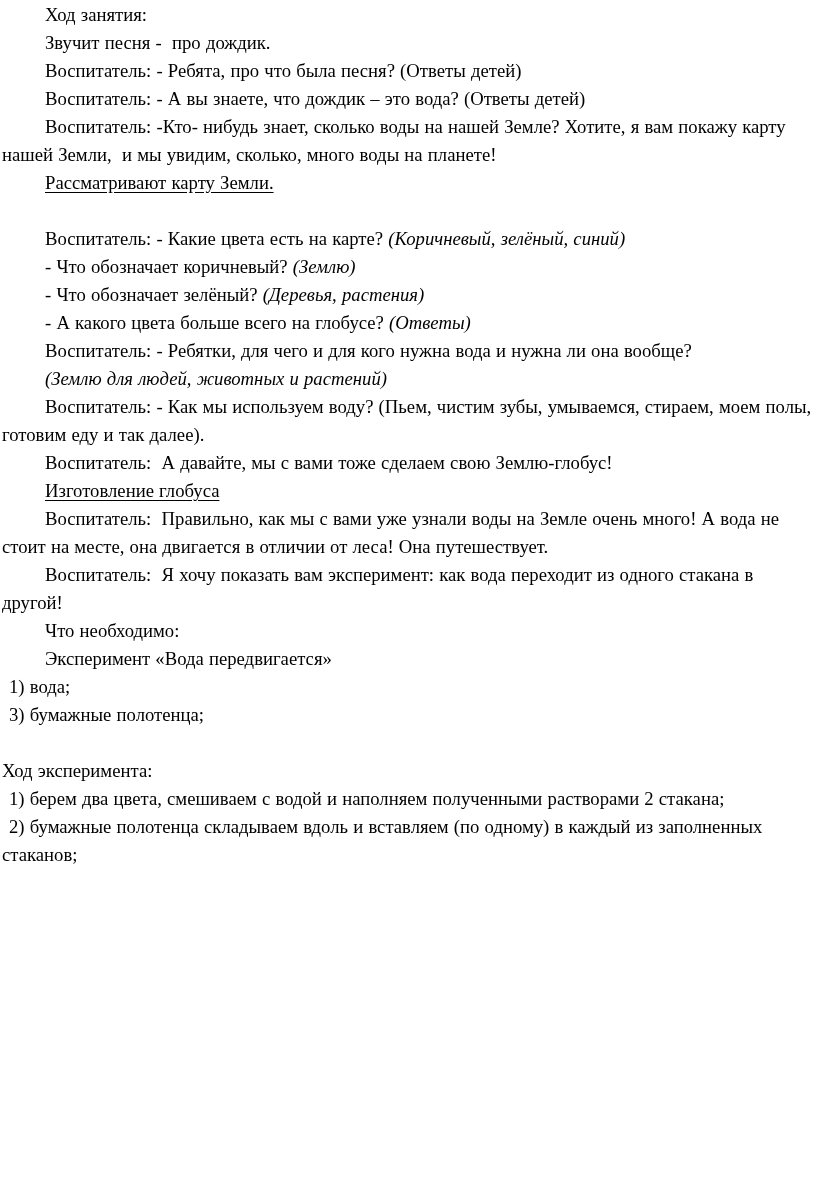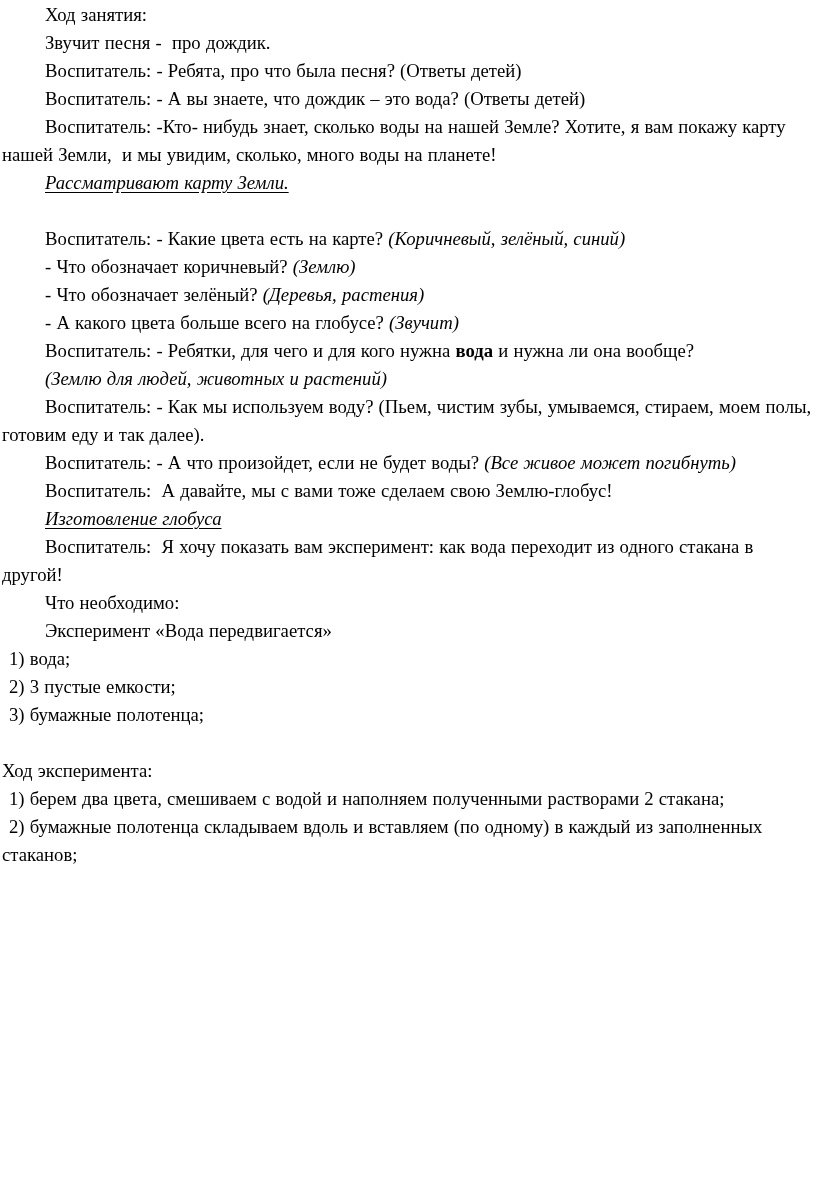--- a/index.html
+++ b/index.html
@@ -22,50 +22,49 @@
   p.para {
     margin: 0;
     padding: 0;
     white-space: pre-wrap;
     word-spacing: 0.5px;
   }
   p.para.indent { text-indent: 43px; }
   p.para.list   { text-indent: 7px;  }
   p.para.none   { text-indent: 0;    }
   p.para.blank  { min-height: 28px;  }
-  span.b { font-weight: bold; }
+  span.b { font-weight: normal; }
   span.i { font-style: italic; }
-  span.u { text-decoration: underline; text-underline-offset: 3px; font-style: italic; }
+  span.u { text-decoration: underline; text-underline-offset: 3px; }
 </style>
 </head>
 <body>
 
 <div class="page">
   <div>
       <p class="para indent"><span>Ход занятия:</span></p>
       <p class="para indent"><span>Звучит песня -  про дождик.</span></p>
       <p class="para indent"><span>Воспитатель: - Ребята, про что была песня? (Ответы детей)</span></p>
       <p class="para indent"><span>Воспитатель: - А вы знаете, что дождик – это вода? (Ответы детей)</span></p>
       <p class="para indent"><span>Воспитатель: -Кто- нибудь знает, сколько воды на нашей Земле? Хотите, я вам покажу карту нашей Земли,  и мы увидим, сколько, много воды на планете!</span></p>
       <p class="para indent"><span class="u">Рассматривают карту Земли.</span></p>
       <p class="para blank"></p>
       <p class="para indent"><span>Воспитатель: - Какие цвета есть на карте? </span><span class="i">(Коричневый, зелёный, синий)</span></p>
       <p class="para indent"><span>- Что обозначает коричневый? </span><span class="i">(Землю)</span></p>
       <p class="para indent"><span>- Что обозначает зелёный? </span><span class="i">(Деревья, растения)</span></p>
-      <p class="para indent"><span>- А какого цвета больше всего на глобусе? </span><span class="i">(Звучит)</span></p>
+      <p class="para indent"><span>- А какого цвета больше всего на глобусе? </span><span class="i">(Ответы)</span></p>
       <p class="para indent"><span>Воспитатель: - Ребятки, для чего и для кого нужна </span><span class="b">вода</span><span> и нужна ли она вообще?</span></p>
       <p class="para indent"><span class="i">(Землю для людей, животных и растений)</span></p>
       <p class="para indent"><span>Воспитатель: - Как мы используем воду? (Пьем, чистим зубы, умываемся, стираем, моем полы, готовим еду и так далее).</span></p>
-      <p class="para indent"><span>Воспитатель: - А что произойдет, если не будет воды? </span><span class="i">(Все живое может погибнуть)</span></p>
       <p class="para indent"><span>Воспитатель:  А давайте, мы с вами тоже сделаем свою Землю-глобус!</span></p>
       <p class="para indent"><span class="u">Изготовление глобуса</span></p>
+      <p class="para indent"><span>Воспитатель:  Правильно, как мы с вами уже узнали воды на Земле очень много! А вода не стоит на месте, она двигается в отличии от леса! Она путешествует.</span></p>
       <p class="para indent"><span>Воспитатель:  Я хочу показать вам эксперимент: как вода переходит из одного стакана в другой!</span></p>
       <p class="para indent"><span>Что необходимо:</span></p>
       <p class="para indent"><span>Эксперимент «Вода передвигается»</span></p>
       <p class="para list"><span>1) вода;</span></p>
-      <p class="para list"><span>2) 3 пустые емкости;</span></p>
       <p class="para list"><span>3) бумажные полотенца;</span></p>
       <p class="para blank"></p>
       <p class="para none"><span>Ход эксперимента:</span></p>
       <p class="para list"><span>1) берем два цвета, смешиваем с водой и наполняем полученными растворами 2 стакана;</span></p>
       <p class="para list"><span>2) бумажные полотенца складываем вдоль и вставляем (по одному) в каждый из заполненных стаканов;</span></p>
     </div>
 </div>
 
 </body></html>

